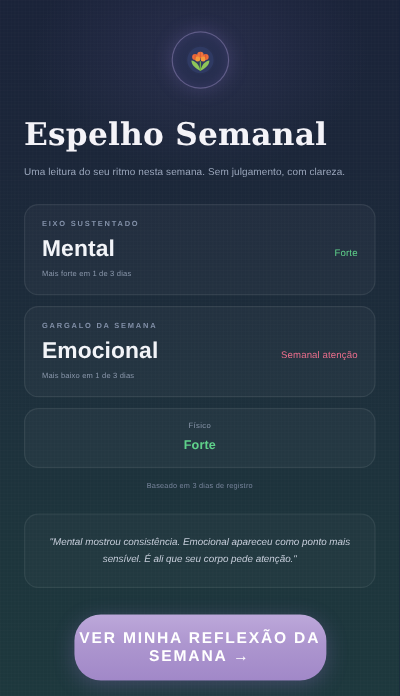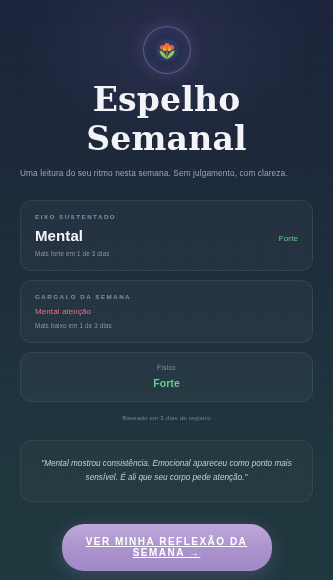--- a/index.html
+++ b/index.html
@@ -41,25 +41,24 @@
     background:radial-gradient(circle at 50% 45%, #2c3357 0%, #262e4d 60%, #232b47 100%);
     border:1px solid rgba(168,150,210,0.45);
     box-shadow:0 0 16px rgba(130,110,190,0.28), inset 0 0 10px rgba(120,100,180,0.25);
     display:flex; align-items:center; justify-content:center;
   }
   .logo svg { display:block; }
 
   .title {
     font-family:"DejaVu Serif", "Liberation Serif", serif;
     font-weight:700;
-    font-size:33px;
+    font-size:26px;
     letter-spacing:0.2px;
     color:#f4f3f8;
-    text-align:center;
-    margin-top:6px;
+    margin-top:24px;
   }
   .subtitle {
     font-size:8.3px;
     color:#9aa6bb;
     text-align:left;
     margin-top:10px;
     letter-spacing:0.1px;
   }
 
   
@@ -77,21 +76,21 @@
     letter-spacing:1.5px;
     font-weight:700;
     color:#8290a8;
     text-transform:uppercase;
   }
   .row {
     display:flex; align-items:baseline; justify-content:space-between;
     margin-top:7px;
   }
   .card-name {
-    font-size:15px; font-weight:700; color:#f2f4f8; letter-spacing:0.1px;
+    font-size:19px; font-weight:700; color:#f2f4f8; letter-spacing:0.1px;
   }
   .status { font-size:8px; letter-spacing:0.1px; }
   .status.good { color:#5fd18a; }
   .status.warn { color:#ea6e8c; }
   .card-note {
     font-size:6.3px; color:#8a97ab; margin-top:6px; letter-spacing:0.15px;
   }
 
   
   .mini-grid { display:flex; gap:9px; margin-top:9px; }
@@ -134,28 +133,27 @@
 
   
   .cta-wrap { display:flex; justify-content:center; margin-top:22px; }
   .cta {
     width:210px;
     padding:12px 0 13px 0;
     border:none;
     border-radius:22px;
     background:linear-gradient(180deg, #bda8da 0%, #ad96cf 45%, #a188c8 100%);
     color:#ffffff;
-    font-size:10px;
+    font-size:13px;
     font-weight:700;
     letter-spacing:1.5px;
     text-transform:uppercase;
     cursor:pointer;
     box-shadow:0 4px 18px rgba(150,120,200,0.30);
     font-family:"Liberation Sans", sans-serif;
-    text-decoration:underline;
   }
   .footnote {
     text-align:center;
     font-size:6.2px;
     color:#6e7c92;
     margin-top:13px;
     letter-spacing:0.2px;
   }
 </style>
 </head>
@@ -189,21 +187,22 @@
       <div class="row">
         <span class="card-name">Mental</span>
         <span class="status good">Forte</span>
       </div>
       <div class="card-note">Mais forte em 1 de 3 dias</div>
     </div>
 
     <div class="card secondary">
       <div class="eyebrow">GARGALO DA SEMANA</div>
       <div class="row">
-        <span class="status warn">Mental atenção</span>
+        <span class="card-name">Emocional</span>
+        <span class="status warn">Semanal atenção</span>
       </div>
       <div class="card-note">Mais baixo em 1 de 3 dias</div>
     </div>
 
     <div class="mini-grid">
       <div class="mini">
         <div class="mini-label">Físico</div>
         <div class="mini-value good">Forte</div>
       </div>
     </div>

